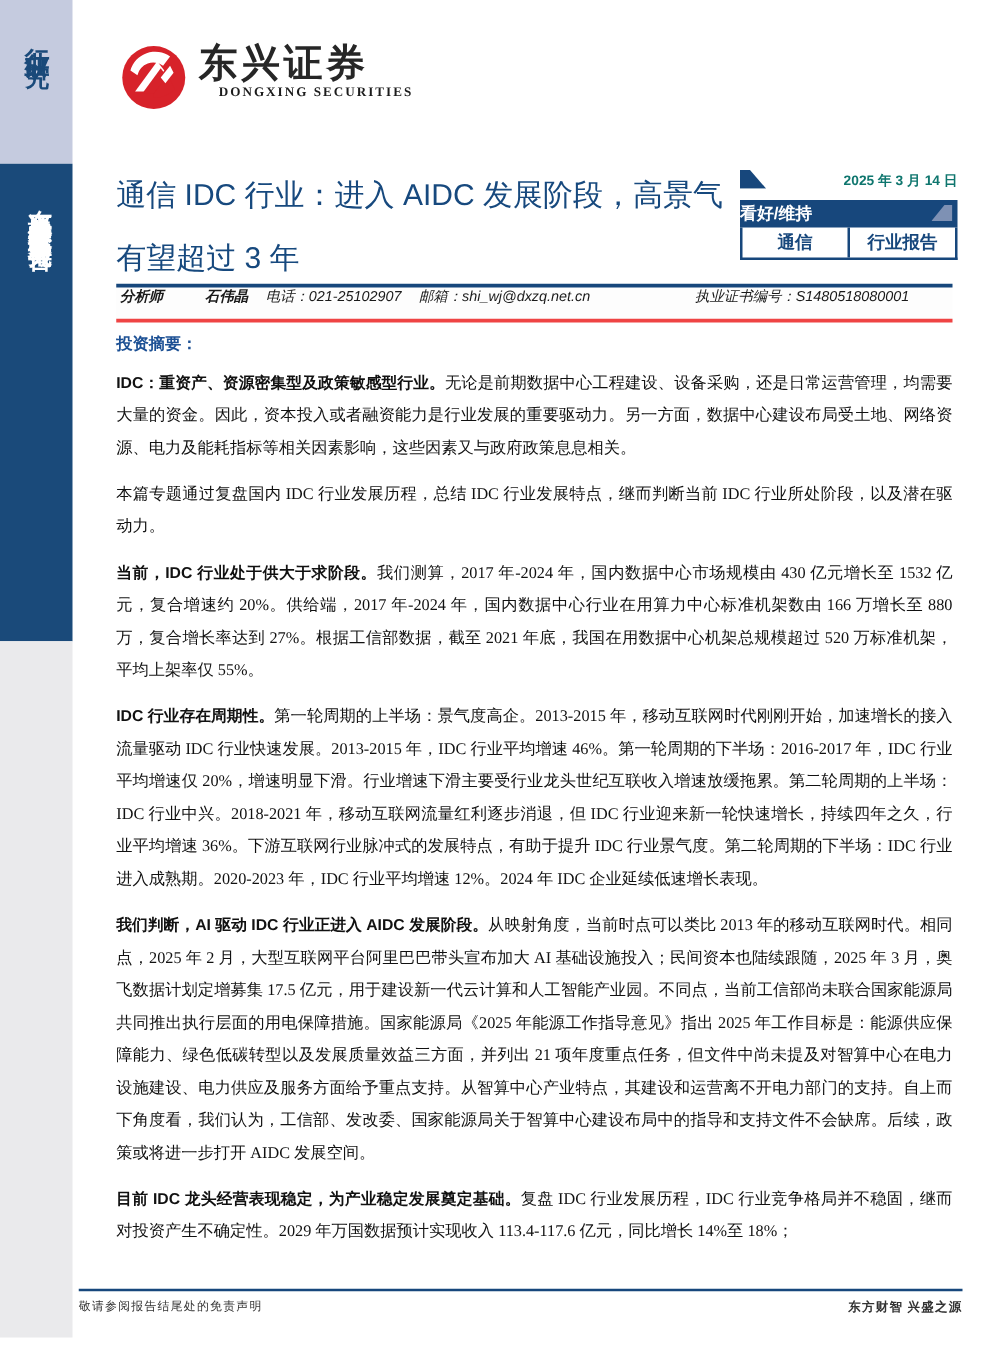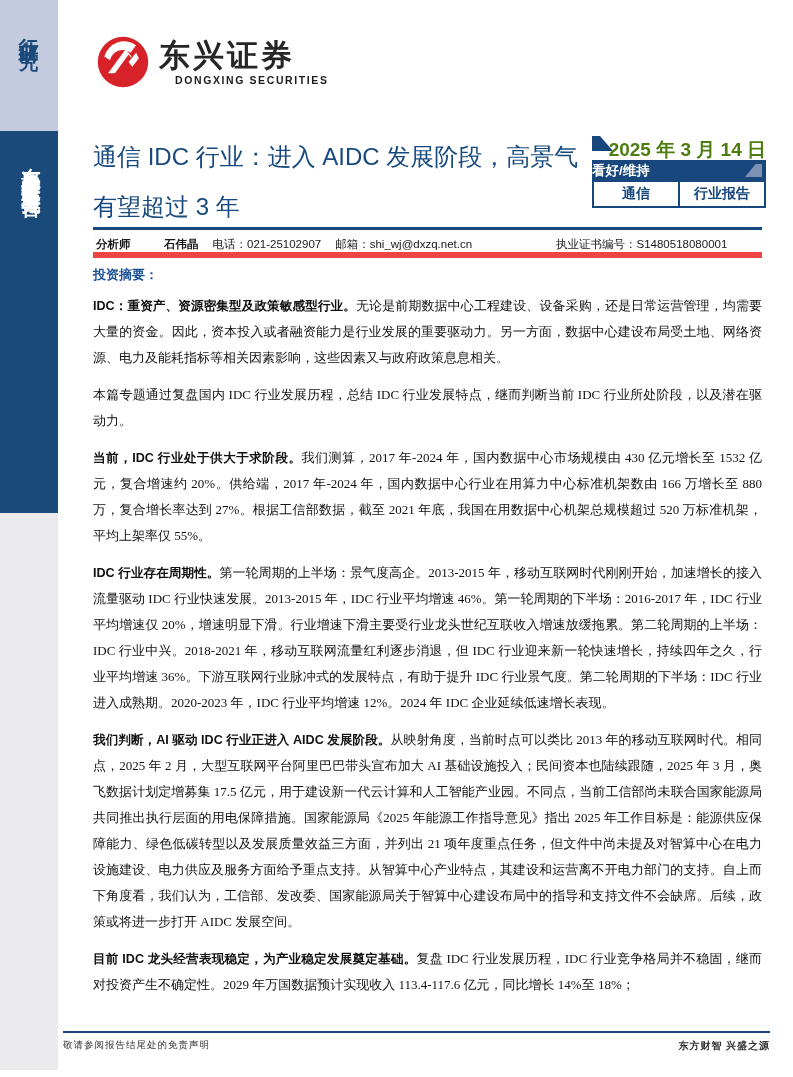--- a/index.html
+++ b/index.html
@@ -22,65 +22,65 @@
   .vtext-research {
     position: absolute; left: 16px; top: 22px;
     font-size: 20px; letter-spacing: 4px; color: #1a4a7a;
   }
   .vtext-company {
     position: absolute; left: 18px; top: 152px;
     font-size: 19px; letter-spacing: 2px; color: #ffffff;
   }
 
   
-  .logo { position: absolute; left: 95px; top: 34px; display: flex; align-items: center; }
+  .logo { position: absolute; left: 95px; top: 34px; display: flex; align-items: flex-start; font-family: Liberation Serif, serif; }
   .logo-mark { width: 56px; height: 56px; }
   .logo-text { margin-left: 8px; }
   .logo-cn { font-size: 31px; font-weight: bold; color: #262626; letter-spacing: 3px; line-height: 34px; }
   .logo-en { font-size: 10.5px; font-weight: bold; color: #1c1c1c; letter-spacing: 1.6px; margin-top: 1px; padding-left: 16px; }
 
   
   .report-title {
     position: absolute; left: 93px; top: 132px; width: 490px;
     font-size: 24px; font-weight: normal; color: #17497e; line-height: 50px;
   }
 
   
   .info-box { position: absolute; left: 592px; top: 136px; width: 174px; }
   .date-row { position: relative; height: 24px; }
   .date-tri {
     position: absolute; left: 0; top: 0; width: 21px; height: 15px; background: #17477c;
     clip-path: polygon(0 0, 38% 0, 100% 100%, 0 100%);
   }
   .date-text {
     position: absolute; right: 0; top: 1px;
-    font-size: 19px; font-weight: bold; color: #4d7c0f;
+    font-size: 11px; font-weight: bold; color: #0f766e;
   }
   .rating-bar {
     position: relative; height: 22px; background: #17477c;
     color: #ffffff; font-size: 13.5px; font-weight: bold;
     text-align: left; line-height: 22px;
   }
   .rating-tri {
     position: absolute; right: 4px; top: 4px; width: 17px; height: 13px; background: #7e91b4;
     clip-path: polygon(62% 0, 100% 0, 100% 100%, 0 100%);
   }
   .cells-row { display: flex; border: 2px solid #17477c; border-top: none; height: 26px; background: #ffffff; }
   .cell {
     flex: 1; text-align: center; line-height: 22px;
     font-size: 14px; font-weight: bold; color: #17477c;
   }
   .cell-left { border-right: 2px solid #17477c; }
 
   
   .analyst-bar {
     position: absolute; left: 93px; top: 227px; width: 669px; height: 31px;
-    border-top: 3px solid #17477c; border-bottom: 6px solid #ef4444;
-    display: flex; align-items: flex-end; background: #fdfdfd;
-    font-size: 11.5px; color: #1a1a1a;
+    border-top: 3px solid #17477c; border-bottom: 3px solid #ef4444;
+    display: flex; align-items: flex-start; background: #fdfdfd;
+    font-size: 11.5px; color: #1a1a1a; font-style: italic;
   }
   .analyst-bar .seg { display: flex; align-items: center; }
   .a-label { width: 62px; padding-left: 3px; font-weight: bold; }
   .a-div { width: 2px; background: #17477c; }
   .a-mid { flex: 1; padding-left: 7px; gap: 14px; }
   .a-name { font-weight: bold; }
   .a-right { width: 218px; padding-left: 12px; }
 
   
   .summary-heading {

